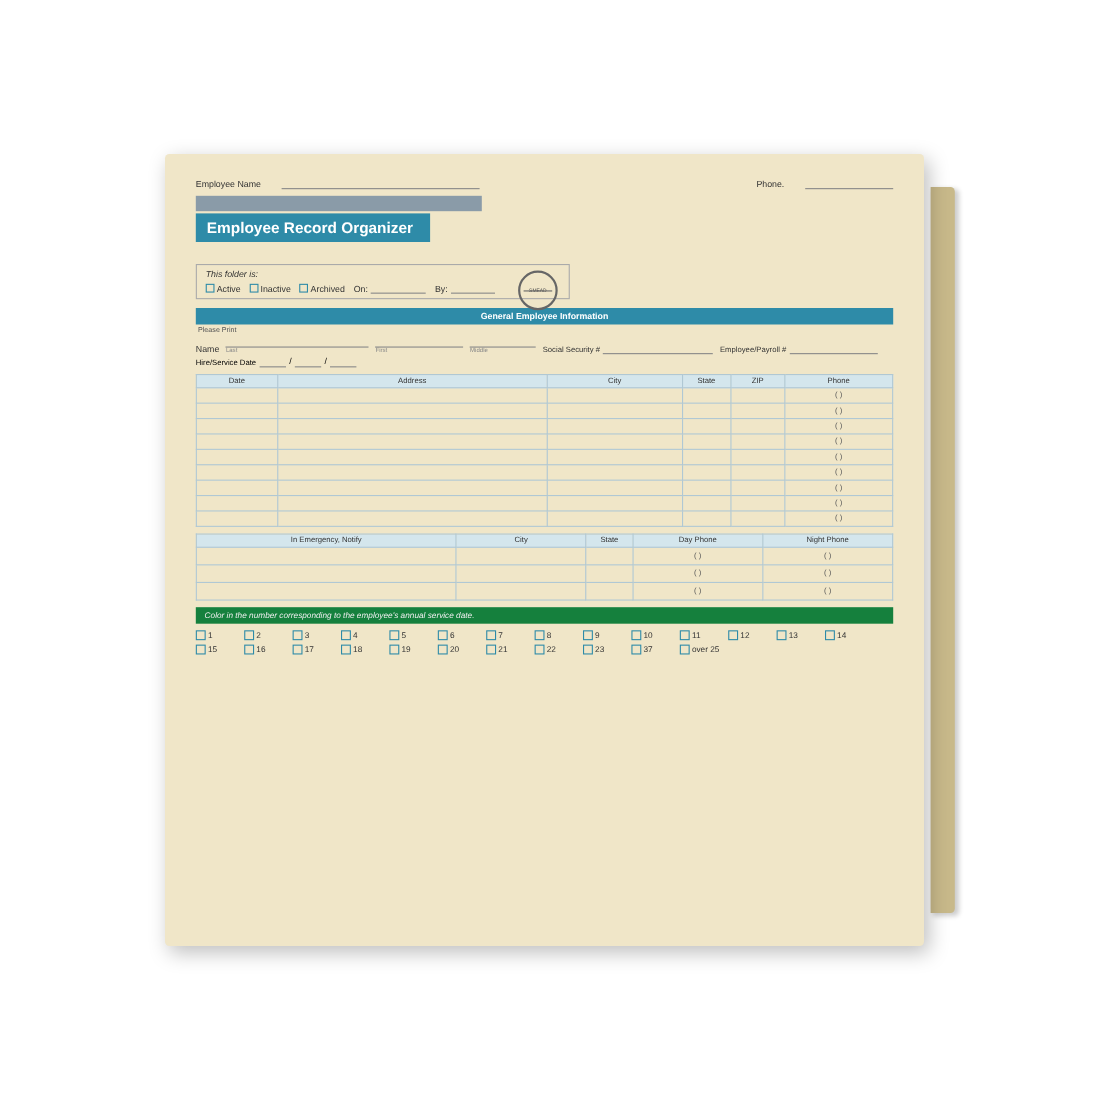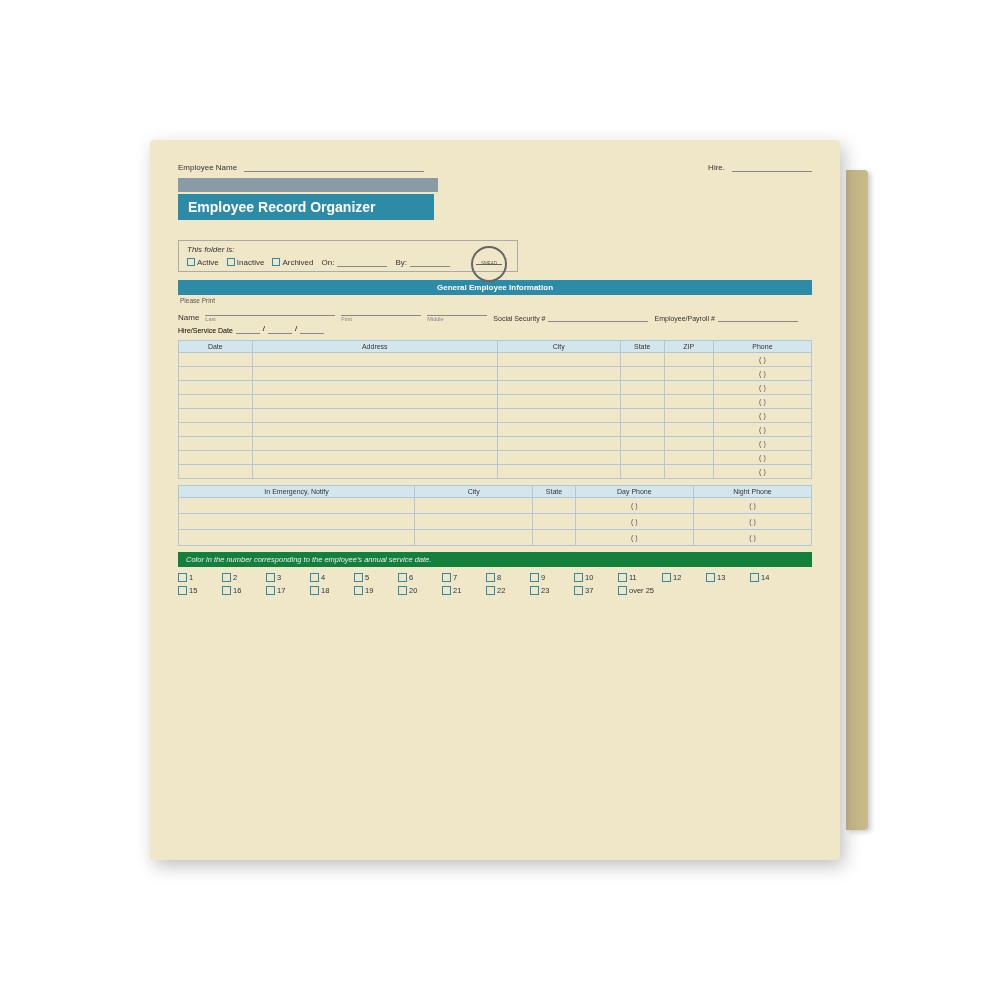--- a/index.html
+++ b/index.html
@@ -41,21 +41,21 @@
       border-radius: 4px 4px 4px 4px;
       box-shadow: 4px 6px 18px rgba(0,0,0,0.25);
       padding: 22px 28px 18px 28px;
       overflow: hidden;
     }
 
     
     .top-fields {
       display: flex;
       align-items: flex-end;
-      gap: 3px;
+      gap: 15px;
       margin-bottom: 6px;
       font-size: 8px;
       color: #333;
     }
     .top-fields .field-line {
       border-bottom: 1px solid #888;
       width: 180px;
       height: 10px;
       display: inline-block;
     }
@@ -71,21 +71,21 @@
       margin-bottom: 2px;
     }
 
     
     .title-banner {
       background: #2e8ba8;
       color: #fff;
       font-size: 14px;
       font-weight: bold;
       padding: 5px 10px;
-      width: 256px;
+      width: 213px;
       margin-bottom: 10px;
     }
 
     
     .status-box {
       border: 1px solid #aaa;
       display: flex;
       align-items: center;
       padding: 4px 8px;
       font-size: 8px;
@@ -314,21 +314,21 @@
 <body>
 
 <div class="folder-wrapper">
   <div class="folder-tab"></div>
   <div class="folder-body">
 
     <div class="top-fields">
       <span style="font-size:8px;color:#333;margin-right:4px;">Employee Name</span>
       <span class="field-line"></span>
       <span style="flex:1"></span>
-      <span style="font-size:8px;color:#333;margin-right:4px;">Hire.</span>
+      <span style="font-size:8px;color:#333;margin-right:4px;">Phone.</span>
       <span class="field-line dept-line"></span>
     </div>
 
     <div class="gray-bar"></div>
 
     <div class="title-banner">
       <span>Employee Record Organizer</span>
     </div>
 
     <div class="status-box">

